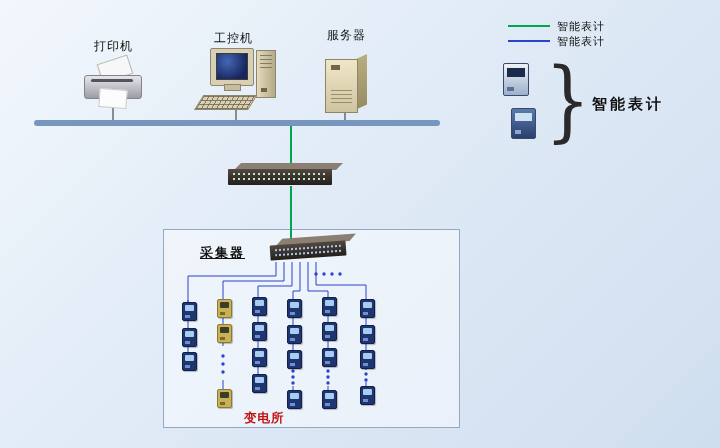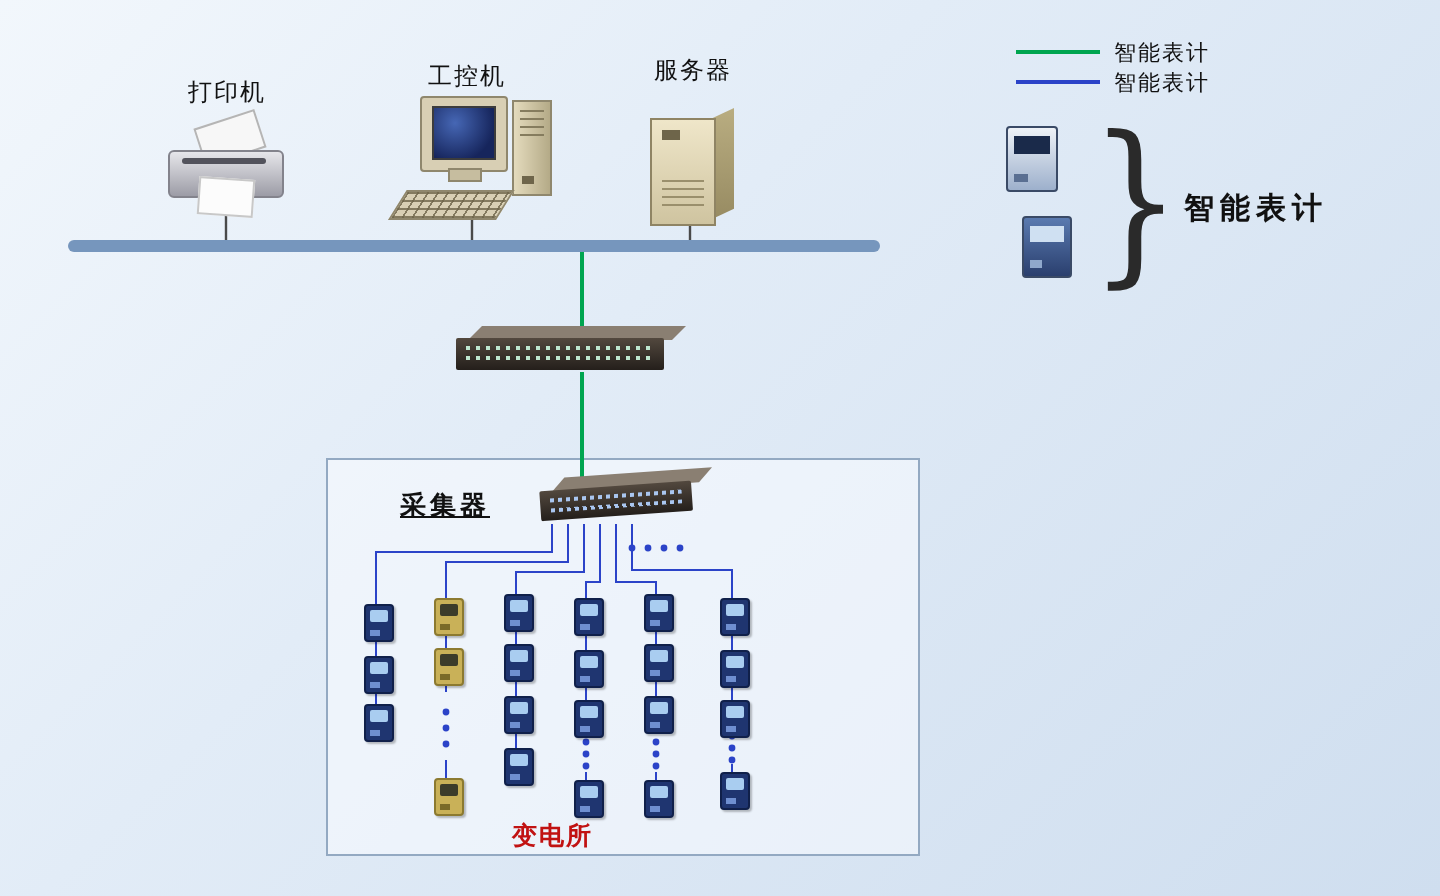--- a/index.html
+++ b/index.html
@@ -6,21 +6,21 @@
   .canvas{
     position:relative;width:720px;height:448px;overflow:hidden;
     background:linear-gradient(135deg,#f2f7fc 0%,#e2ecf7 40%,#cfdeef 100%);
     font-family:"Liberation Sans","DejaVu Sans",sans-serif;
   }
   .wires{position:absolute;left:0;top:0;}
   .lbl{position:absolute;font-size:12px;color:#111;letter-spacing:1px;white-space:nowrap;}
   
   .substation-box{position:absolute;left:163px;top:229px;width:295px;height:197px;
     border:1px solid #93a9c2;background:rgba(250,252,255,.55);}
-  .substation-name{left:256px;top:410px;color:#c11212;font-weight:bold;font-size:12.5px;font-family:Liberation Serif, serif;}
+  .substation-name{left:244px;top:410px;color:#c11212;font-weight:bold;font-size:12.5px;font-family:Liberation Serif, serif;}
   
   .printer{position:absolute;left:84px;top:58px;width:58px;height:50px;}
   .pr-paper-top{position:absolute;left:15px;top:1px;width:30px;height:18px;background:#f7f7f7;border:1px solid #b5b5b5;transform:rotate(-18deg);}
   .pr-body{position:absolute;left:0;top:17px;width:56px;height:22px;background:linear-gradient(#e6e6ea,#9c9ca6);border:1px solid #83838c;border-radius:3px;}
   .pr-slot{position:absolute;left:7px;top:21px;width:42px;height:3px;background:#53535c;border-radius:2px;}
   .pr-paper-out{position:absolute;left:15px;top:31px;width:26px;height:17px;background:#fcfcfc;border:1px solid #c8c8c8;transform:rotate(4deg);}
   
   .ipc{position:absolute;left:194px;top:46px;width:84px;height:66px;}
   .pc-monitor{position:absolute;left:16px;top:2px;width:42px;height:36px;background:#d8cfb4;border:1px solid #8f876d;border-radius:2px;}
   .pc-screen{position:absolute;left:5px;top:4px;width:30px;height:25px;background:radial-gradient(circle at 35% 30%,#46superb 0,#16255c 70%);background:radial-gradient(circle at 35% 30%,#4667b5 0,#16255c 75%);border:1px solid #3c3c3c;}

